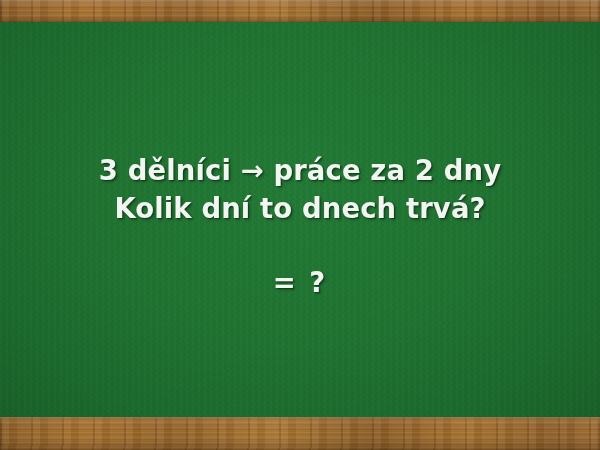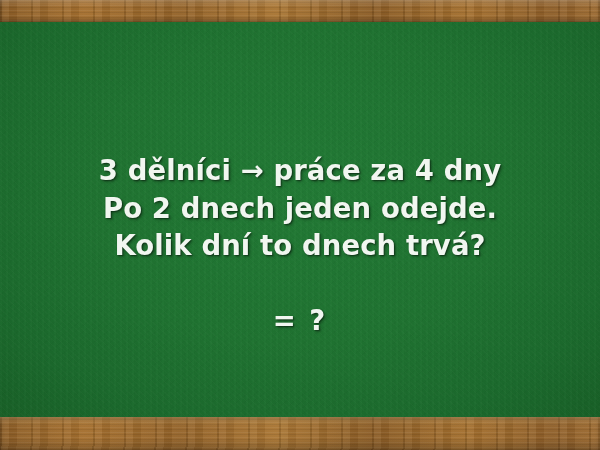--- a/index.html
+++ b/index.html
@@ -165,23 +165,22 @@
 <div id="screen">
 
   <div class="wood wood-top">
     <div class="wood-hilite"></div>
   </div>
 
   <div class="board">
 
     <div class="text-block">
 
-      <div class="chalk-line">3 dělníci → práce za 4 dny</div>
+      <div class="chalk-line">3 dělníci → práce za 2 dny</div>
 
-      <div class="chalk-line">Po 2 dnech jeden odejde.</div>
 
       <div class="chalk-line">Kolik dní to dnech trvá?</div>
 
       <div class="answer-line">= ?</div>
 
     </div>
 
   </div>
 
   <div class="wood wood-bottom">

